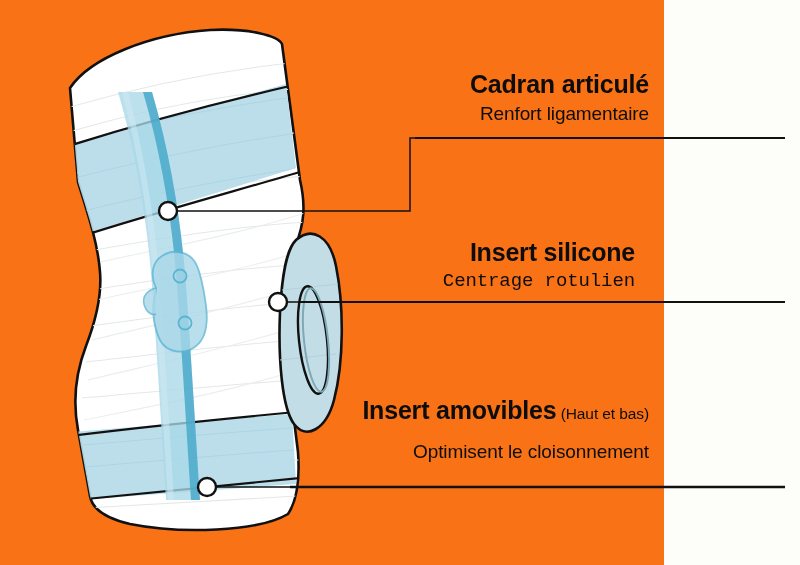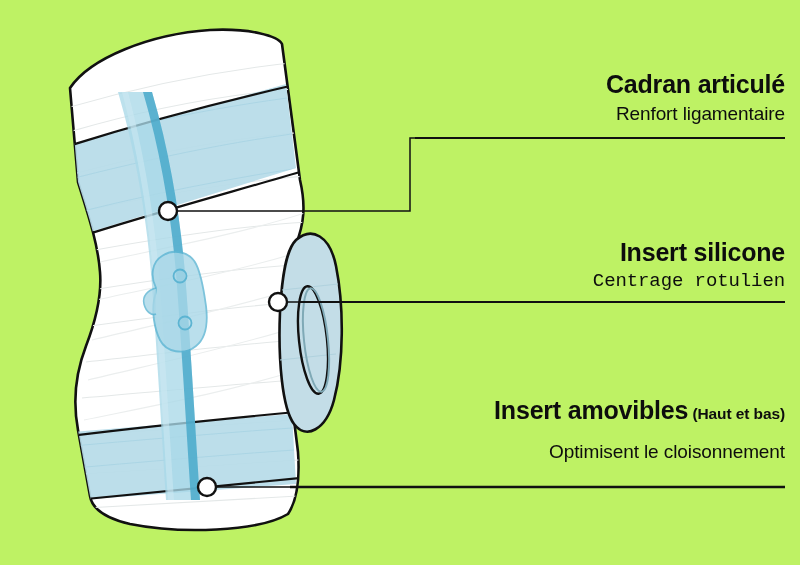--- a/index.html
+++ b/index.html
@@ -10,23 +10,23 @@
   body {
     width: 800px;
     height: 565px;
     background: #fdfdfa;
     font-family: "Liberation Sans", sans-serif;
     overflow: hidden;
     position: relative;
   }
   #stage {
     position: relative;
-    width: 800px;
+    width: 664px;
     height: 565px;
-    background: #bef264;
+    background: #f97316;
   }
   #artwork {
     position: absolute;
     left: 0;
     top: 0;
     width: 800px;
     height: 565px;
   }
   .callout {
     position: absolute;
@@ -34,36 +34,36 @@
     color: #0d0d0d;
     line-height: 1.0;
     white-space: nowrap;
   }
   .callout .title {
     font-weight: bold;
     letter-spacing: -0.2px;
   }
   .callout .title .sub-paren {
     font-size: 0.62em;
-    font-weight: bold;
+    font-weight: normal;
     letter-spacing: -0.1px;
   }
   .callout .desc {
     font-weight: normal;
     letter-spacing: -0.1px;
   }
   #callout-1 {
     right: 15px;
     top: 72px;
   }
   #callout-1 .title { font-size: 25px; }
   #callout-1 .desc  { font-size: 19px; margin-top: 7px; }
 
   #callout-2 {
-    right: 15px;
+    right: 29px;
     top: 240px;
   }
   #callout-2 .title { font-size: 25px; }
   #callout-2 .desc  { font-size: 19px; margin-top: 7px; font-family: Liberation Mono, monospace; }
 
   #callout-3 {
     right: 15px;
     top: 398px;
   }
   #callout-3 .title { font-size: 25px; }

